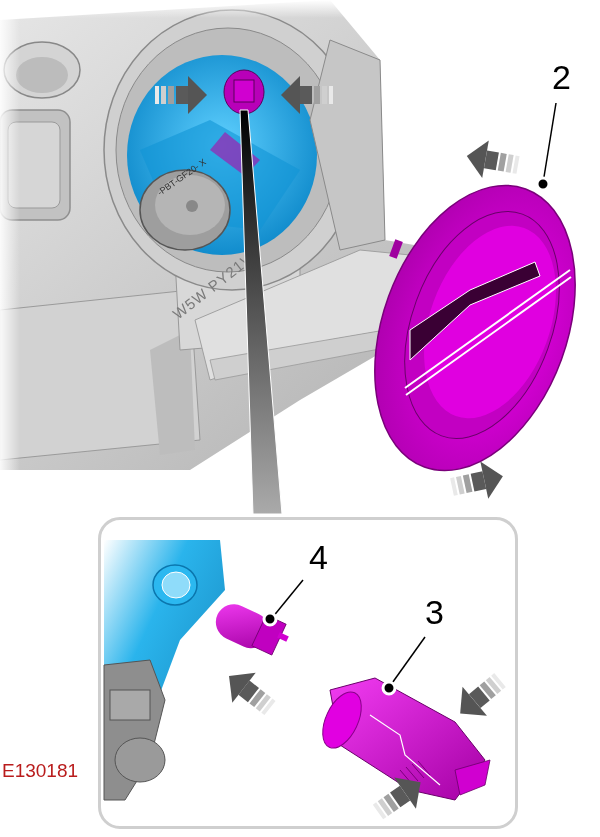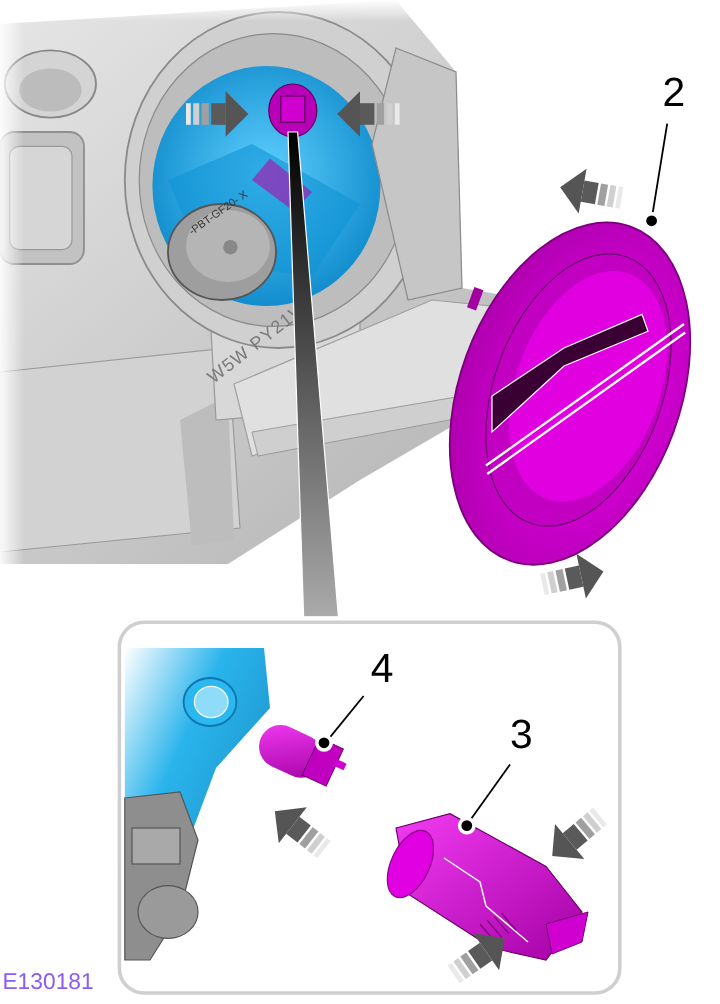--- a/index.html
+++ b/index.html
@@ -1,19 +1,19 @@
 <!DOCTYPE html>
 <html><head>
 <meta charset="utf-8">
 <style>
   html, body { margin:0; padding:0; background:#ffffff; }
   body { width:600px; height:837px; position:relative; overflow:hidden; font-family:"Liberation Sans", sans-serif; }
   .canvas { position:absolute; left:0; top:0; width:600px; height:837px; }
   .callout { position:absolute; font-family:"Liberation Sans", sans-serif; font-size:34px; color:#000; line-height:1; }
-  .figure-id { position:absolute; left:2px; top:808px; font-size:19px; color:#8b5cf6; font-family:"Liberation Sans", sans-serif; }
+  .figure-id { position:absolute; left:2px; top:760px; font-size:19px; color:#b91c1c; font-family:"Liberation Sans", sans-serif; }
   .inset { position:absolute; left:98px; top:517px; width:420px; height:312px; border:3px solid #cfcfcf; border-radius:22px; background:transparent; box-sizing:border-box; }
 </style>
 </head>
 <body>
 
 <svg class="canvas" viewBox="0 0 600 837" xmlns="http://www.w3.org/2000/svg">
   <defs>
     <linearGradient id="housingGrad" x1="0" y1="0" x2="1" y2="1">
       <stop offset="0" stop-color="#e6e6e6"></stop>
       <stop offset="0.5" stop-color="#c9c9c9"></stop>

